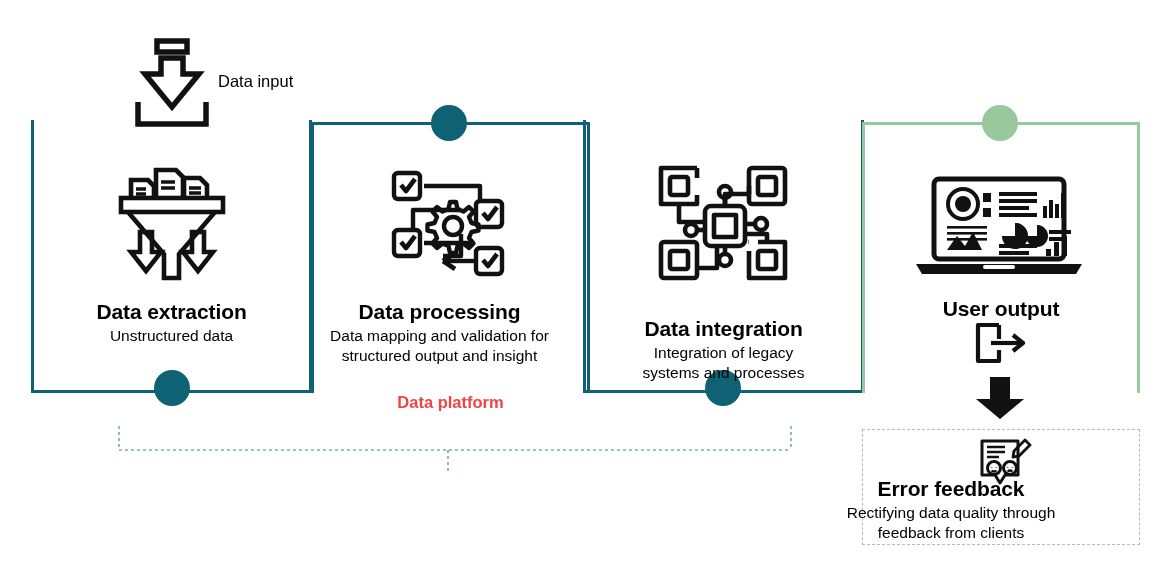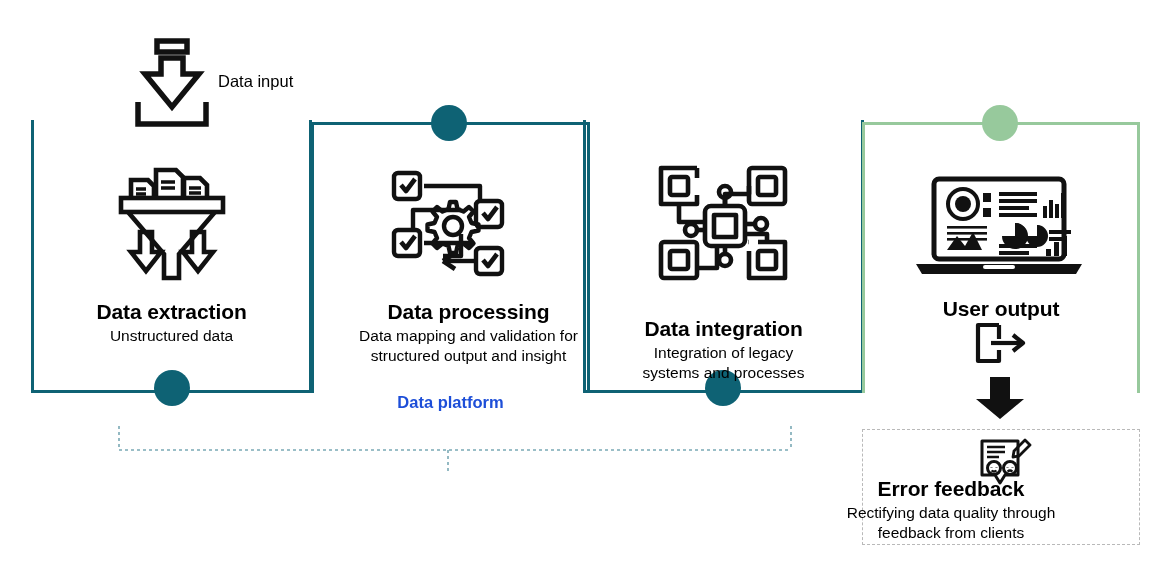--- a/index.html
+++ b/index.html
@@ -96,27 +96,27 @@
         <path d="M84 93 h-32"></path>
         <path d="M52 93 l12 -8 M52 93 l12 8" stroke-width="4.6"></path>
         <path d="M70 66 v22 h-18"></path>
 
         <path d="M59 34 l6 0 l1.5 7 l6 2.5 l5.5 -4.5 l4.5 4.5 l-4.5 5.5 l2.5 6 l7 1.5 l0 6 l-7 1.5 l-2.5 6 l4.5 5.5 l-4.5 4.5 l-5.5 -4.5 l-6 2.5 l-1.5 7 l-6 0 l-1.5 -7 l-6 -2.5 l-5.5 4.5 l-4.5 -4.5 l4.5 -5.5 l-2.5 -6 l-7 -1.5 l0 -6 l7 -1.5 l2.5 -6 l-4.5 -5.5 l4.5 -4.5 l5.5 4.5 l6 -2.5 z"></path>
         <circle cx="62" cy="58" r="9"></circle>
       </g>
     </svg>
   </div>
 
-  <div class="txt" style="left:325px;top:299px;width:287px;">
+  <div class="txt" style="left:296px;top:299px;width:287px;">
     <div class="ttl">Data processing</div>
     <div class="sub">Data mapping and validation for</div>
     <div class="sub">structured output and insight</div>
   </div>
 
-  <div class="platform" style="left:307px;top:393px;width:287px;color:#1d4ed8;">Data platform</div>
+  <div class="platform" style="left:307px;top:393px;width:287px;color:#ef4444;">Data platform</div>
 
   <div class="bracket br-u" style="--c:#0e6274;left:583px;top:120px;width:281px;height:273px;"></div>
   <div class="dot" style="left:705px;top:370px;width:36px;height:36px;background:#0e6274;"></div>
 
   <div class="abs" style="left:655px;top:162px;">
     <svg width="136" height="120" viewBox="0 0 136 120">
       <g fill="none" stroke="#111" stroke-width="4.6" stroke-linejoin="round">
 
         <path d="M42 6 h-36 v36 h36 v-9 M42 16 v-10"></path>
         <rect x="94" y="6" width="36" height="36" rx="3"></rect>

